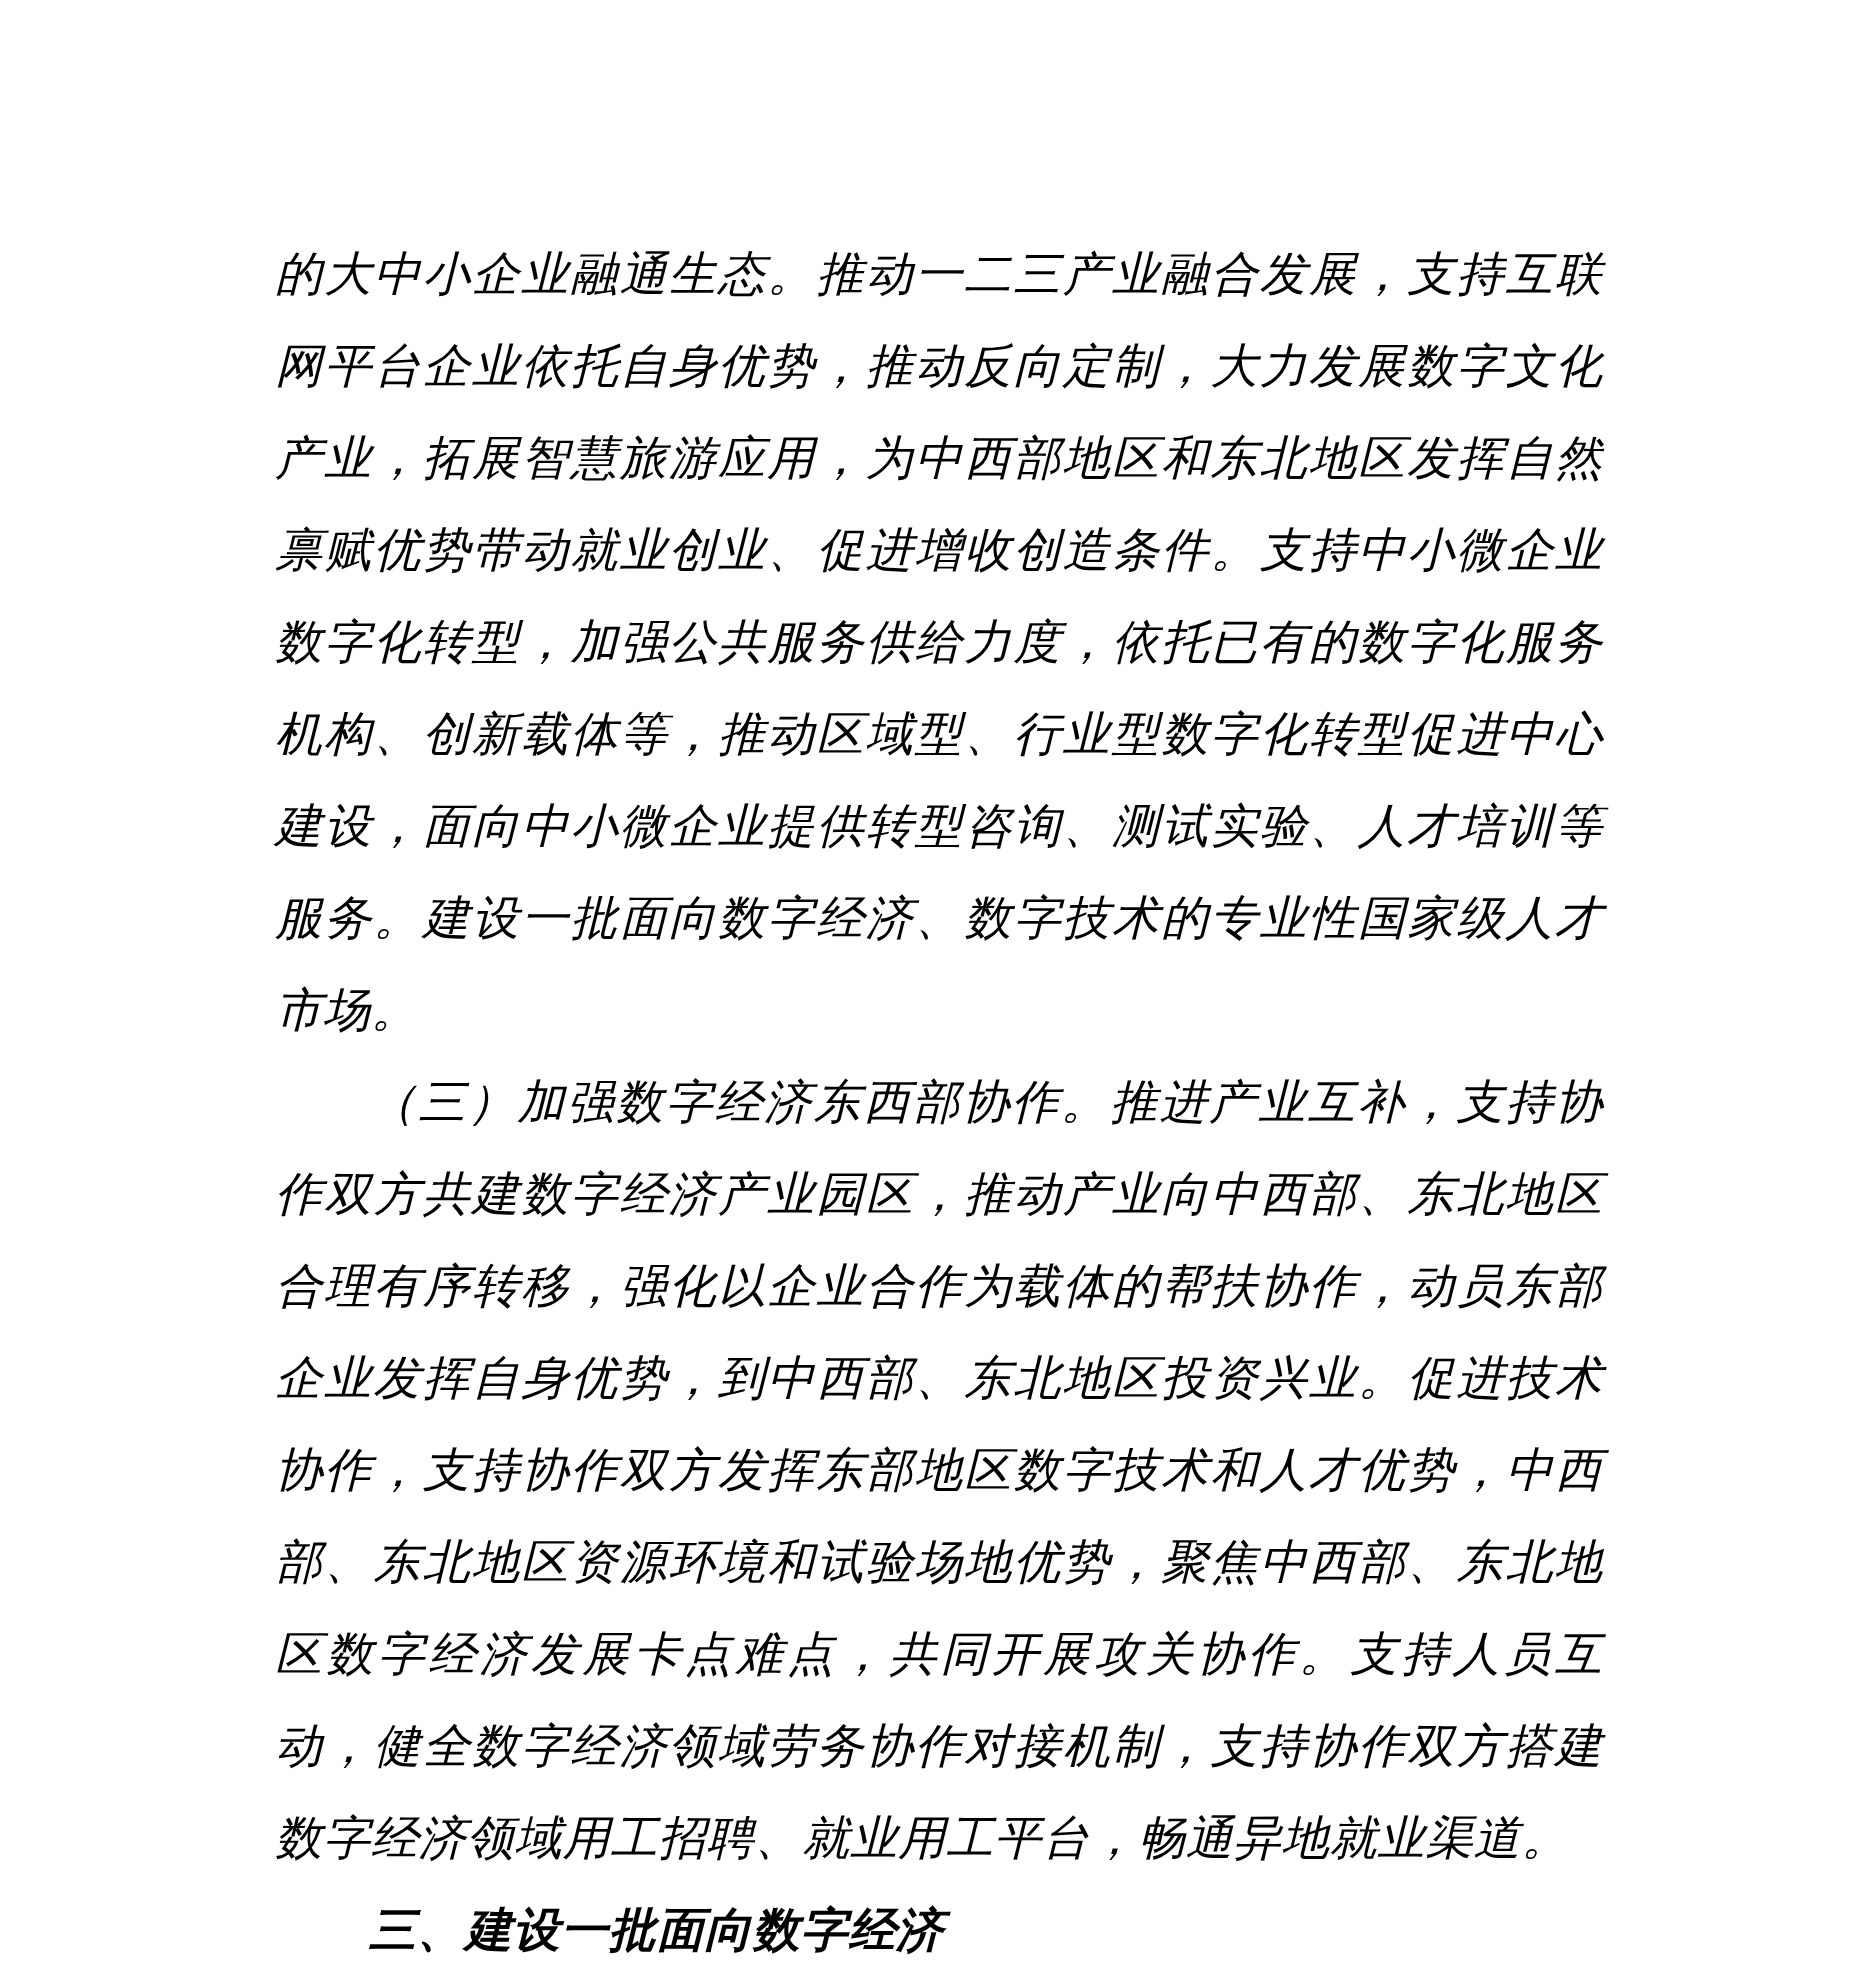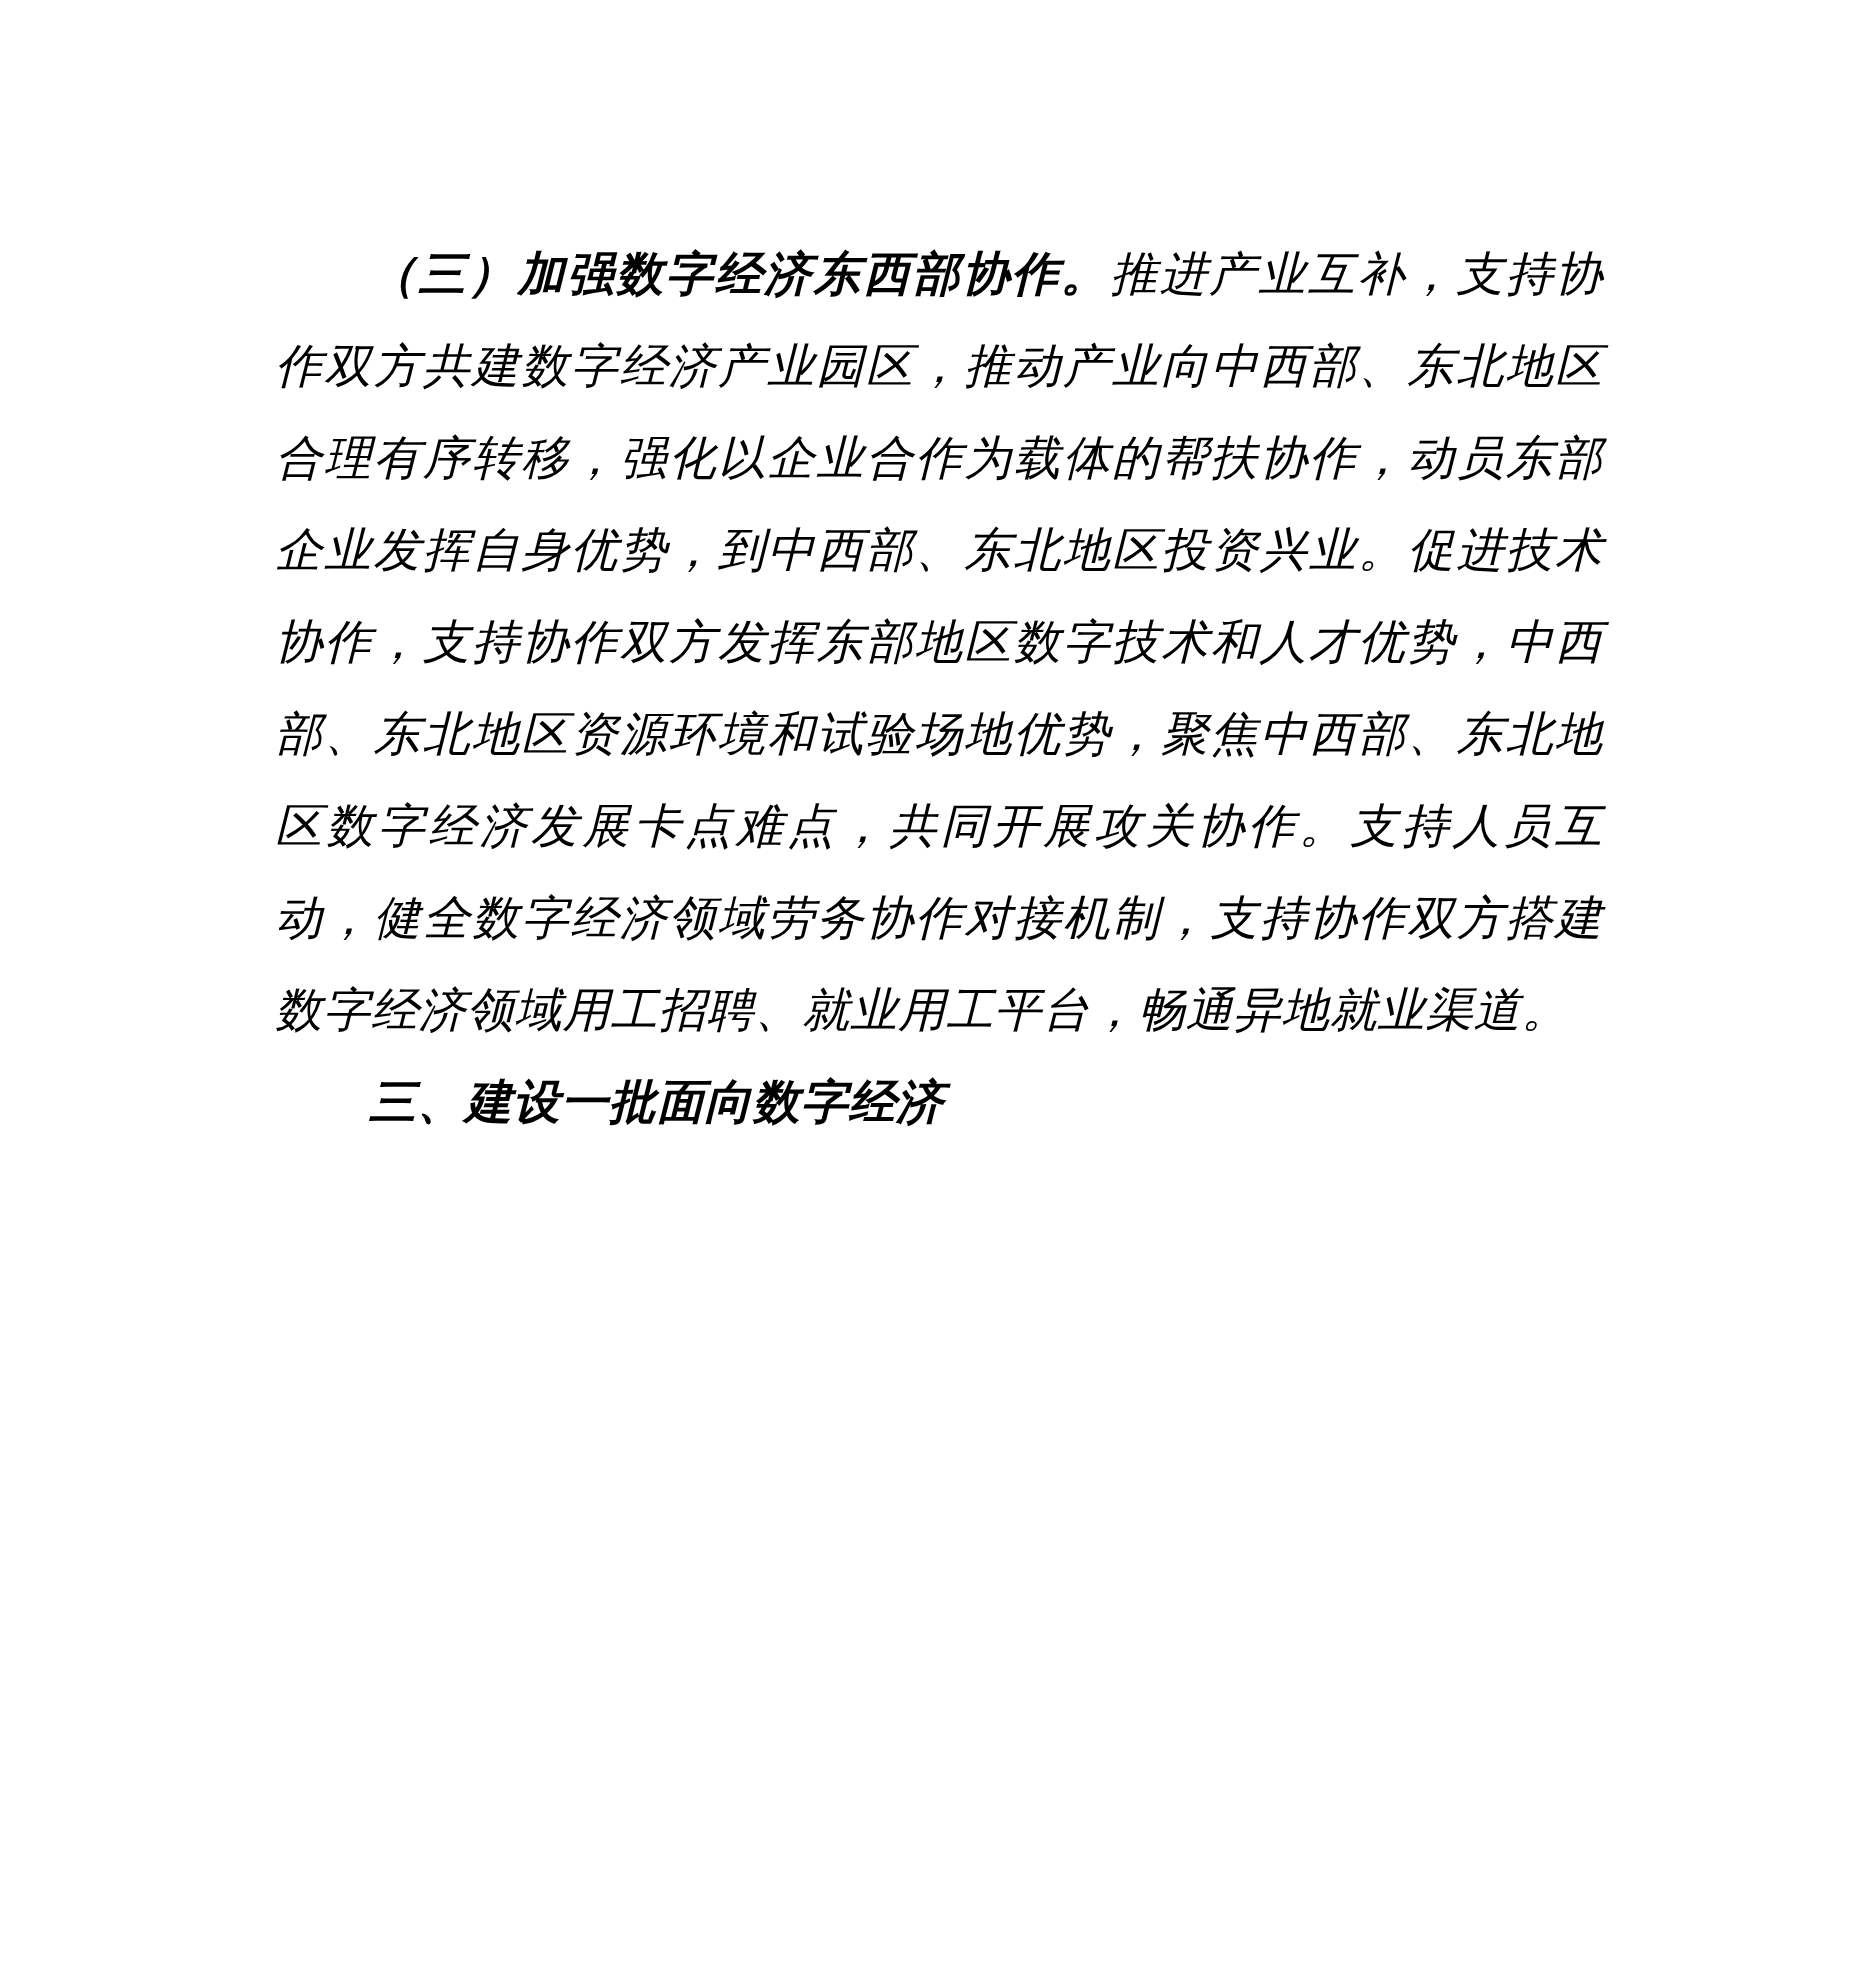--- a/index.html
+++ b/index.html
@@ -32,37 +32,38 @@
     letter-spacing: 0.02em;
   }
   .para {
     margin: 0;
     text-indent: 2em;
   }
   .para.no-indent {
     text-indent: 0;
   }
   .bold-lead {
-    font-weight: bold;
+    font-weight: normal;
   }
   .section-heading {
     margin: 0;
     text-indent: 2em;
     font-size: 47px;
     line-height: 92px;
     font-weight: bold;
     font-family: "Liberation Sans", "DejaVu Sans", sans-serif; 
   }
 </style>
 </head>
 <body>
 
 <div class="page">
   <div class="text-block">
 
+    <p class="para no-indent"><span>的大中小企业融通生态。推动一二三产业融合发展，支持互联网平台企业依托自身优势，推动反向定制，大力发展数字文化产业，拓展智慧旅游应用，为中西部地区和东北地区发挥自然禀赋优势带动就业创业、促进增收创造条件。支持中小微企业数字化转型，加强公共服务供给力度，依托已有的数字化服务机构、创新载体等，推动区域型、行业型数字化转型促进中心建设，面向中小微企业提供转型咨询、测试实验、人才培训等服务。建设一批面向数字经济、数字技术的专业性国家级人才市场。</span></p>
 
     <p class="para"><span class="bold-lead">（三）加强数字经济东西部协作。</span><span>推进产业互补，支持协作双方共建数字经济产业园区，推动产业向中西部、东北地区合理有序转移，强化以企业合作为载体的帮扶协作，动员东部企业发挥自身优势，到中西部、东北地区投资兴业。促进技术协作，支持协作双方发挥东部地区数字技术和人才优势，中西部、东北地区资源环境和试验场地优势，聚焦中西部、东北地区数字经济发展卡点难点，共同开展攻关协作。支持人员互动，健全数字经济领域劳务协作对接机制，支持协作双方搭建数字经济领域用工招聘、就业用工平台，畅通异地就业渠道。</span></p>
 
     <p class="section-heading"><span>三、建设一批面向数字经济</span></p>
 
   </div>
 </div>
 
 
 </body></html>

